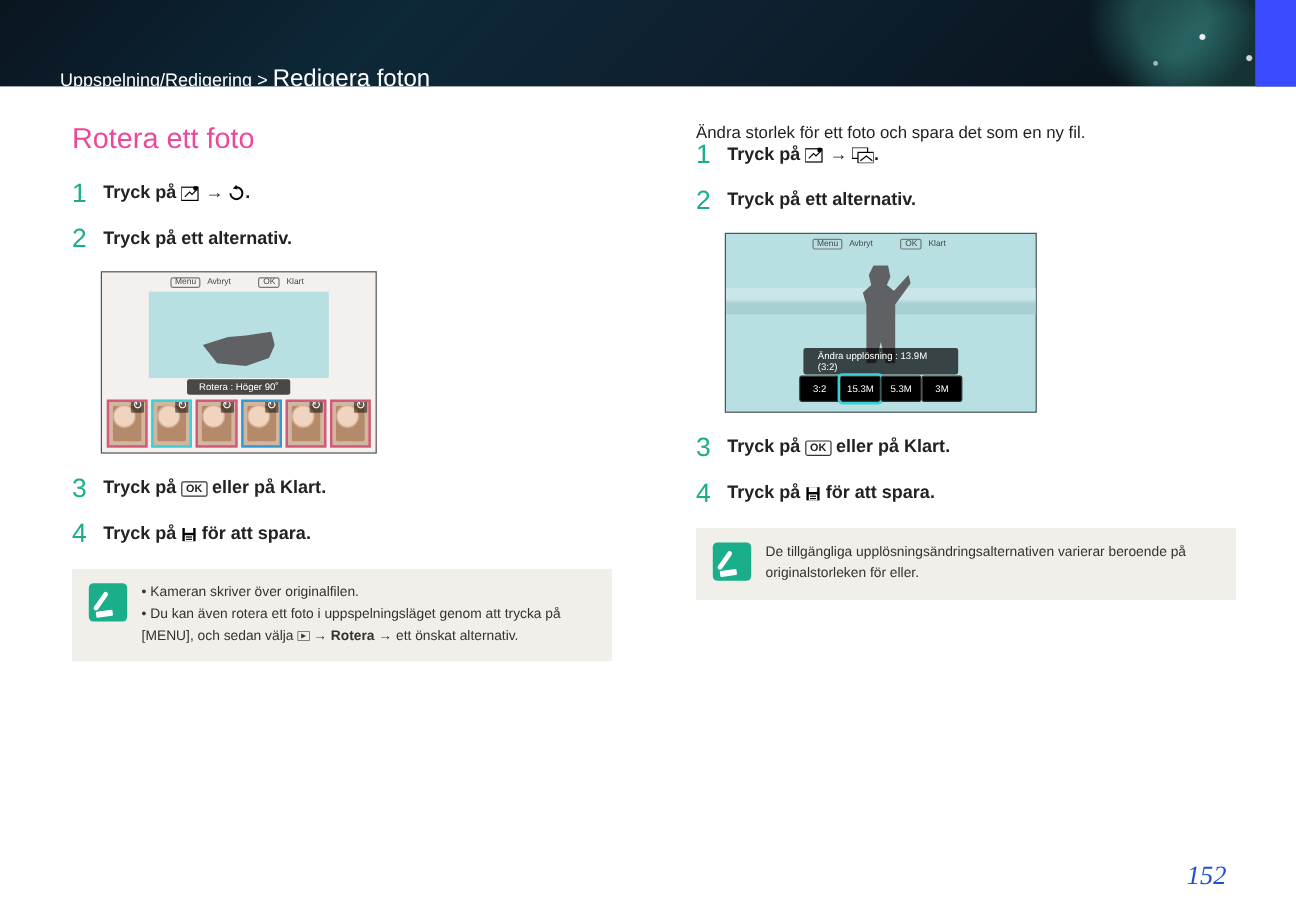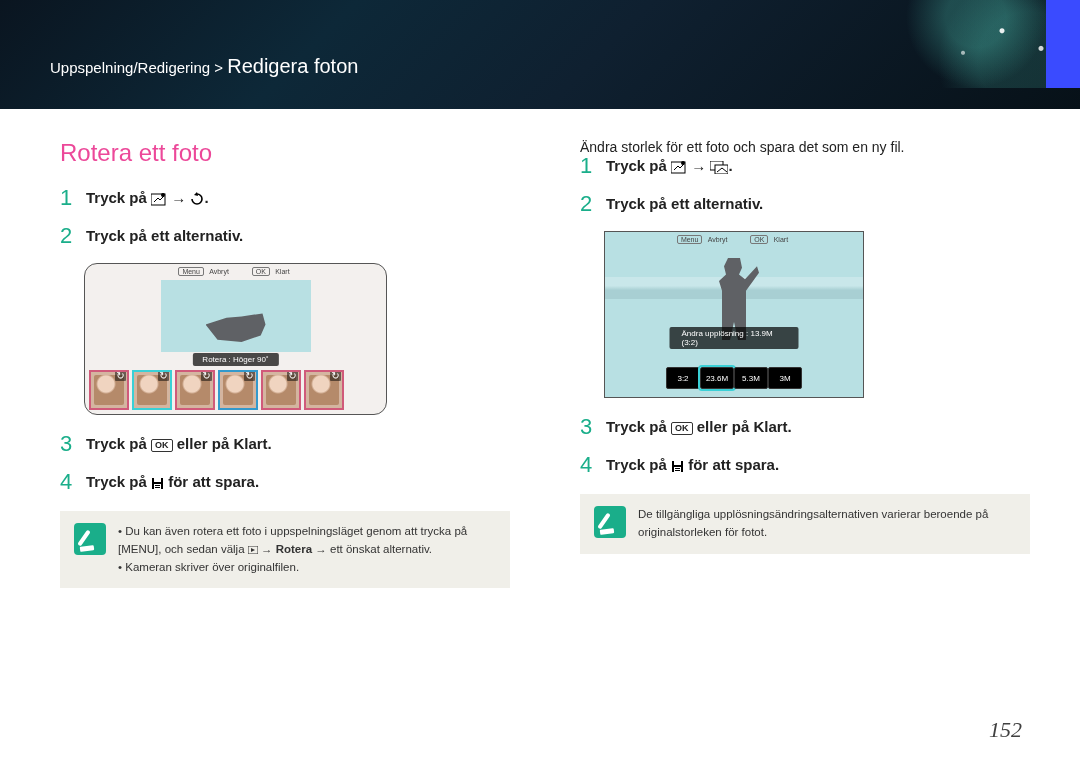--- a/index.html
+++ b/index.html
@@ -6,21 +6,21 @@
   body {
     width: 1080px;
     height: 765px;
     font-family: "Myriad Pro", "Helvetica Neue", Arial, sans-serif;
     background: #fff;
     position: relative;
     overflow: hidden;
   }
   .header {
     background: linear-gradient(135deg, #0a1520 0%, #0d2838 30%, #0f2030 55%, #071118 100%);
-    height: 109px;
+    height: 72px;
     position: relative;
     overflow: hidden;
   }
   .header::before {
     content:"";
     position:absolute;
     right:0; top:0;
     width:260px; height:88px;
     background:
       radial-gradient(circle at 70% 35%, rgba(255,255,255,.9) 0 2px, transparent 3px),
@@ -129,24 +129,23 @@
   .note-box ul { list-style:none; }
   .note-box li::before{
     content:"• ";
   }
   .screenshot {
     margin: 6px 0 18px 24px;
     border:1px solid #555;
   }
   
   .shot-rotate {
-    width: 303px; height:152px;
+    width: 230px; height:152px;
     background:#f3f0ee;
     position:relative;
-    border-radius:13px;
   }
   .shot-topbar{
     text-align:center;
     font-size:8px;
     color:#444;
     padding-top:3px;
     display:flex;
     justify-content:center;
     gap:20px;
   }
@@ -184,21 +183,21 @@
     content:"";position:absolute;inset:3px;
     background:radial-gradient(circle at 40% 30%,#f0d4c0 0 8px,transparent 10px),#b58a6a;
     border-radius:2px;
   }
   .thumbs-r .t::after{
     content:"↻";position:absolute;top:-2px;right:1px;color:#fff;font-size:10px;
     background:rgba(0,0,0,.5);width:11px;height:11px;text-align:center;line-height:11px;border-radius:1px;
   }
   
   .shot-resize {
-    width: 260px; height:167px;
+    width: 260px; height:150px;
     background:#b8e0e3;
     position:relative;
   }
   .person{
     position:absolute;left:50%;transform:translateX(-50%);
     top:26px;width:50px;height:82px;background:#5f6165;
     clip-path:polygon(38% 0,62% 0,66% 12%,60% 20%,72% 26%,96% 10%,100% 18%,74% 40%,74% 100%,58% 100%,50% 78%,42% 100%,26% 100%,26% 40%,20% 28%,34% 20%,30% 10%);
   }
   .horizon{position:absolute;top:45px;left:0;right:0;height:22px;
     background:linear-gradient(#c9e7ea 0 40%,#a8cfd3 60% 100%)}
@@ -213,21 +212,21 @@
     bottom:8px;display:flex;
   }
   .thumbs-z .z{
     width:34px;height:22px;background:#000;color:#fff;
     font-size:8px;display:flex;align-items:center;justify-content:center;
     border:1px solid #333;border-radius:2px;
   }
   .thumbs-z .z.sel{outline:2px solid #3ad0d6}
   .pagenum{
     position:absolute;right:58px;bottom:22px;
-    font-style:italic;color:#404040;font-size:22px;font-family:Georgia,serif;
+    font-style:italic;color:#1d4ed8;font-size:22px;font-family:Georgia,serif;
   }
   .intro{font-size:14px;color:#222;}
 </style>
 </head>
 <body>
 
 <div class="header">
   <div class="breadcrumb">
     <span>Uppspelning/Redigering &gt; </span><span class="page-title">Redigera foton</span>
   </div>
@@ -299,29 +298,29 @@
               <rect x="4" y="8" width="5" height="1" fill="#000"></rect>
               <rect x="4" y="10" width="5" height="1" fill="#000"></rect>
             </svg>
           </span><span> för att spara.</span>
       </div>
     </div>
 
     <div class="note-box">
       <div class="note-icon"></div>
       <ul>
+        <li>Kameran skriver över originalfilen.</li>
         <li>
           <span>Du kan även rotera ett foto i uppspelningsläget genom att trycka på </span><span>[MENU]</span><span>, och sedan välja </span><span class="inline-icon">
               <svg width="10" height="8" viewBox="0 0 10 8">
                 <rect x="0" y="0" width="10" height="8" fill="none" stroke="#333"></rect>
                 <path d="M3 2 L7 4 L3 6 Z" fill="#333"></path>
               </svg>
             </span><b> → Rotera → </b><span>ett önskat alternativ.</span>
         </li>
-        <li>Kameran skriver över originalfilen.</li>
       </ul>
     </div>
   </div>
 
   <div class="col">
 
     <p class="intro">Ändra storlek för ett foto och spara det som en ny fil.</p>
 
     <div class="step">
       <div class="step-n">1</div>
@@ -353,21 +352,21 @@
     <div class="screenshot shot-resize">
       <div class="horizon"></div>
       <div class="shot-topbar" style="position:relative;z-index:2">
         <div><span>Menu</span> <span style="border:none">Avbryt</span></div>
         <div><span>OK</span> <span style="border:none">Klart</span></div>
       </div>
       <div class="person"></div>
       <div class="shot-label2">Ändra upplösning : 13.9M (3:2)</div>
       <div class="thumbs-z">
         <div class="z">3:2</div>
-        <div class="z sel">23.6M</div>
+        <div class="z sel">15.3M</div>
         <div class="z">5.3M</div>
         <div class="z">3M</div>
       </div>
     </div>
 
     <div class="step">
       <div class="step-n">3</div>
       <div class="step-text">
         <span>Tryck på </span><span class="icon-box">OK</span><span> eller på </span><b>Klart</b><span>.</span>
       </div>
@@ -383,19 +382,19 @@
               <rect x="3" y="7" width="7" height="5" fill="#fff"></rect>
               <rect x="4" y="8" width="5" height="1" fill="#000"></rect>
               <rect x="4" y="10" width="5" height="1" fill="#000"></rect>
             </svg>
           </span><span> för att spara.</span>
       </div>
     </div>
 
     <div class="note-box">
       <div class="note-icon"></div>
-      <div>De tillgängliga upplösningsändringsalternativen varierar beroende på originalstorleken för fotot.</div>
+      <div>De tillgängliga upplösningsändringsalternativen varierar beroende på originalstorleken för eller.</div>
     </div>
   </div>
 
 </div>
 
 <div class="pagenum">152</div>
 
 </body></html>

